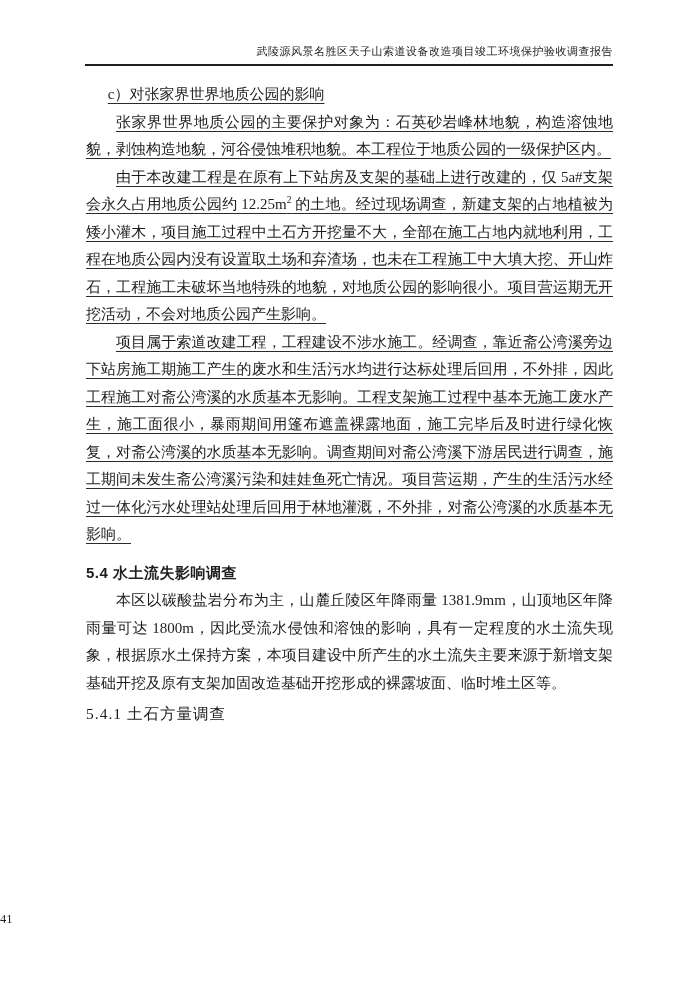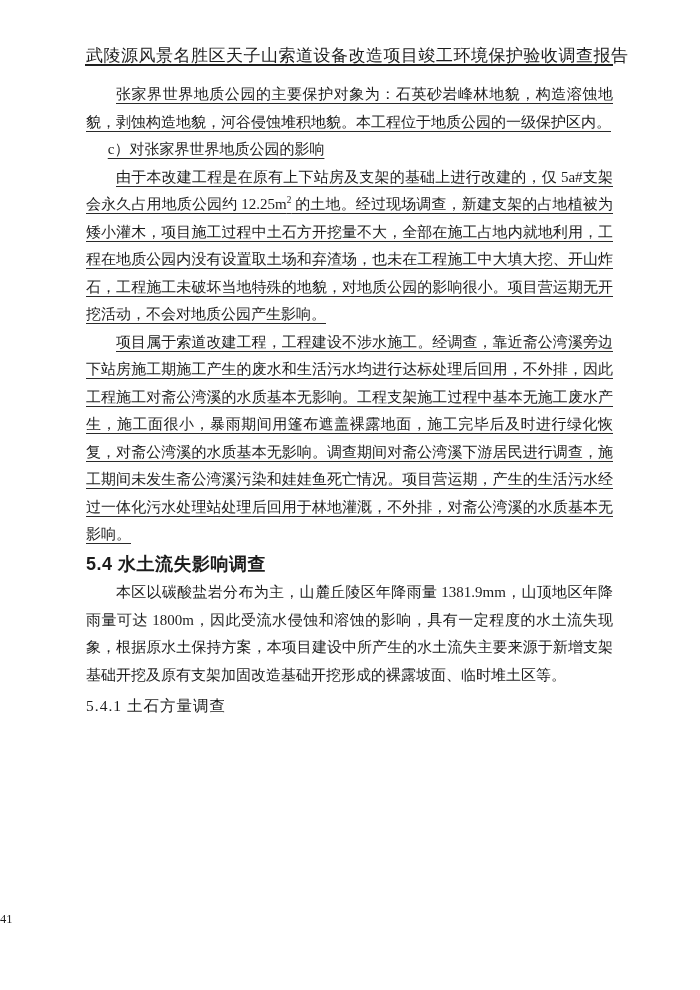--- a/index.html
+++ b/index.html
@@ -10,22 +10,22 @@
     background: #ffffff;
     overflow: hidden;
     font-family: "Liberation Serif", "DejaVu Serif", serif;
     color: #1c1c1c;
   }
   .header-title {
     position: absolute;
     top: 44px;
     left: 86px;
     width: 527px;
-    text-align: center;
-    font-size: 17px;
+    text-align: right;
+    font-size: 11px;
     letter-spacing: 0.5px;
     white-space: nowrap;
   }
   .header-rule {
     position: absolute;
     top: 64px;
     left: 85px;
     width: 528px;
     height: 2px;
     background: #1f1f1f;
@@ -44,23 +44,23 @@
     text-decoration: underline;
     text-decoration-thickness: 1px;
     text-decoration-color: #2a2a2a;
     text-underline-offset: 4px;
   }
   .para { text-indent: 2em; }
   .subheading { text-indent: 1.45em; }
   .heading-bold {
     font-family: "Liberation Sans", "DejaVu Sans", sans-serif;
     font-weight: 700;
-    font-size: 18px;
+    font-size: 15px;
     letter-spacing: 0.5px;
-    margin-top: 2px;
+    margin-top: 10px;
     margin-bottom: 1px;
   }
   .heading-plain {
     font-size: 15.5px;
     letter-spacing: 1px;
     margin-top: 3px;
     margin-bottom: 12px;
   }
   .content sup { font-size: 0.62em; line-height: 0; }
   .footer {
@@ -74,22 +74,22 @@
   }
 </style>
 </head>
 <body>
 
 <div class="page">
   <div class="header-title">武陵源风景名胜区天子山索道设备改造项目竣工环境保护验收调查报告</div>
   <div class="header-rule"></div>
 
   <div class="content">
+      <p class="block subheading u">c）对张家界世界地质公园的影响</p>
       <p class="block para u">张家界世界地质公园的主要保护对象为：石英砂岩峰林地貌，构造溶蚀地貌，剥蚀构造地貌，河谷侵蚀堆积地貌。本工程位于地质公园的一级保护区内。</p>
-      <p class="block subheading u">c）对张家界世界地质公园的影响</p>
       <p class="block para u">由于本改建工程是在原有上下站房及支架的基础上进行改建的，仅 5a#支架会永久占用地质公园约 12.25m<sup>2</sup> 的土地。经过现场调查，新建支架的占地植被为矮小灌木，项目施工过程中土石方开挖量不大，全部在施工占地内就地利用，工程在地质公园内没有设置取土场和弃渣场，也未在工程施工中大填大挖、开山炸石，工程施工未破坏当地特殊的地貌，对地质公园的影响很小。项目营运期无开挖活动，不会对地质公园产生影响。</p>
       <p class="block para u">项目属于索道改建工程，工程建设不涉水施工。经调查，靠近斋公湾溪旁边下站房施工期施工产生的废水和生活污水均进行达标处理后回用，不外排，因此工程施工对斋公湾溪的水质基本无影响。工程支架施工过程中基本无施工废水产生，施工面很小，暴雨期间用篷布遮盖裸露地面，施工完毕后及时进行绿化恢复，对斋公湾溪的水质基本无影响。调查期间对斋公湾溪下游居民进行调查，施工期间未发生斋公湾溪污染和娃娃鱼死亡情况。项目营运期，产生的生活污水经过一体化污水处理站处理后回用于林地灌溉，不外排，对斋公湾溪的水质基本无影响。</p>
       <p class="block heading-bold">5.4 水土流失影响调查</p>
       <p class="block para">本区以碳酸盐岩分布为主，山麓丘陵区年降雨量 1381.9mm，山顶地区年降雨量可达 1800m，因此受流水侵蚀和溶蚀的影响，具有一定程度的水土流失现象，根据原水土保持方案，本项目建设中所产生的水土流失主要来源于新增支架基础开挖及原有支架加固改造基础开挖形成的裸露坡面、临时堆土区等。</p>
       <p class="block heading-plain">5.4.1 土石方量调查</p>
     </div>
 
   <div class="footer">
     <span class="page-number">41</span>
   </div>

